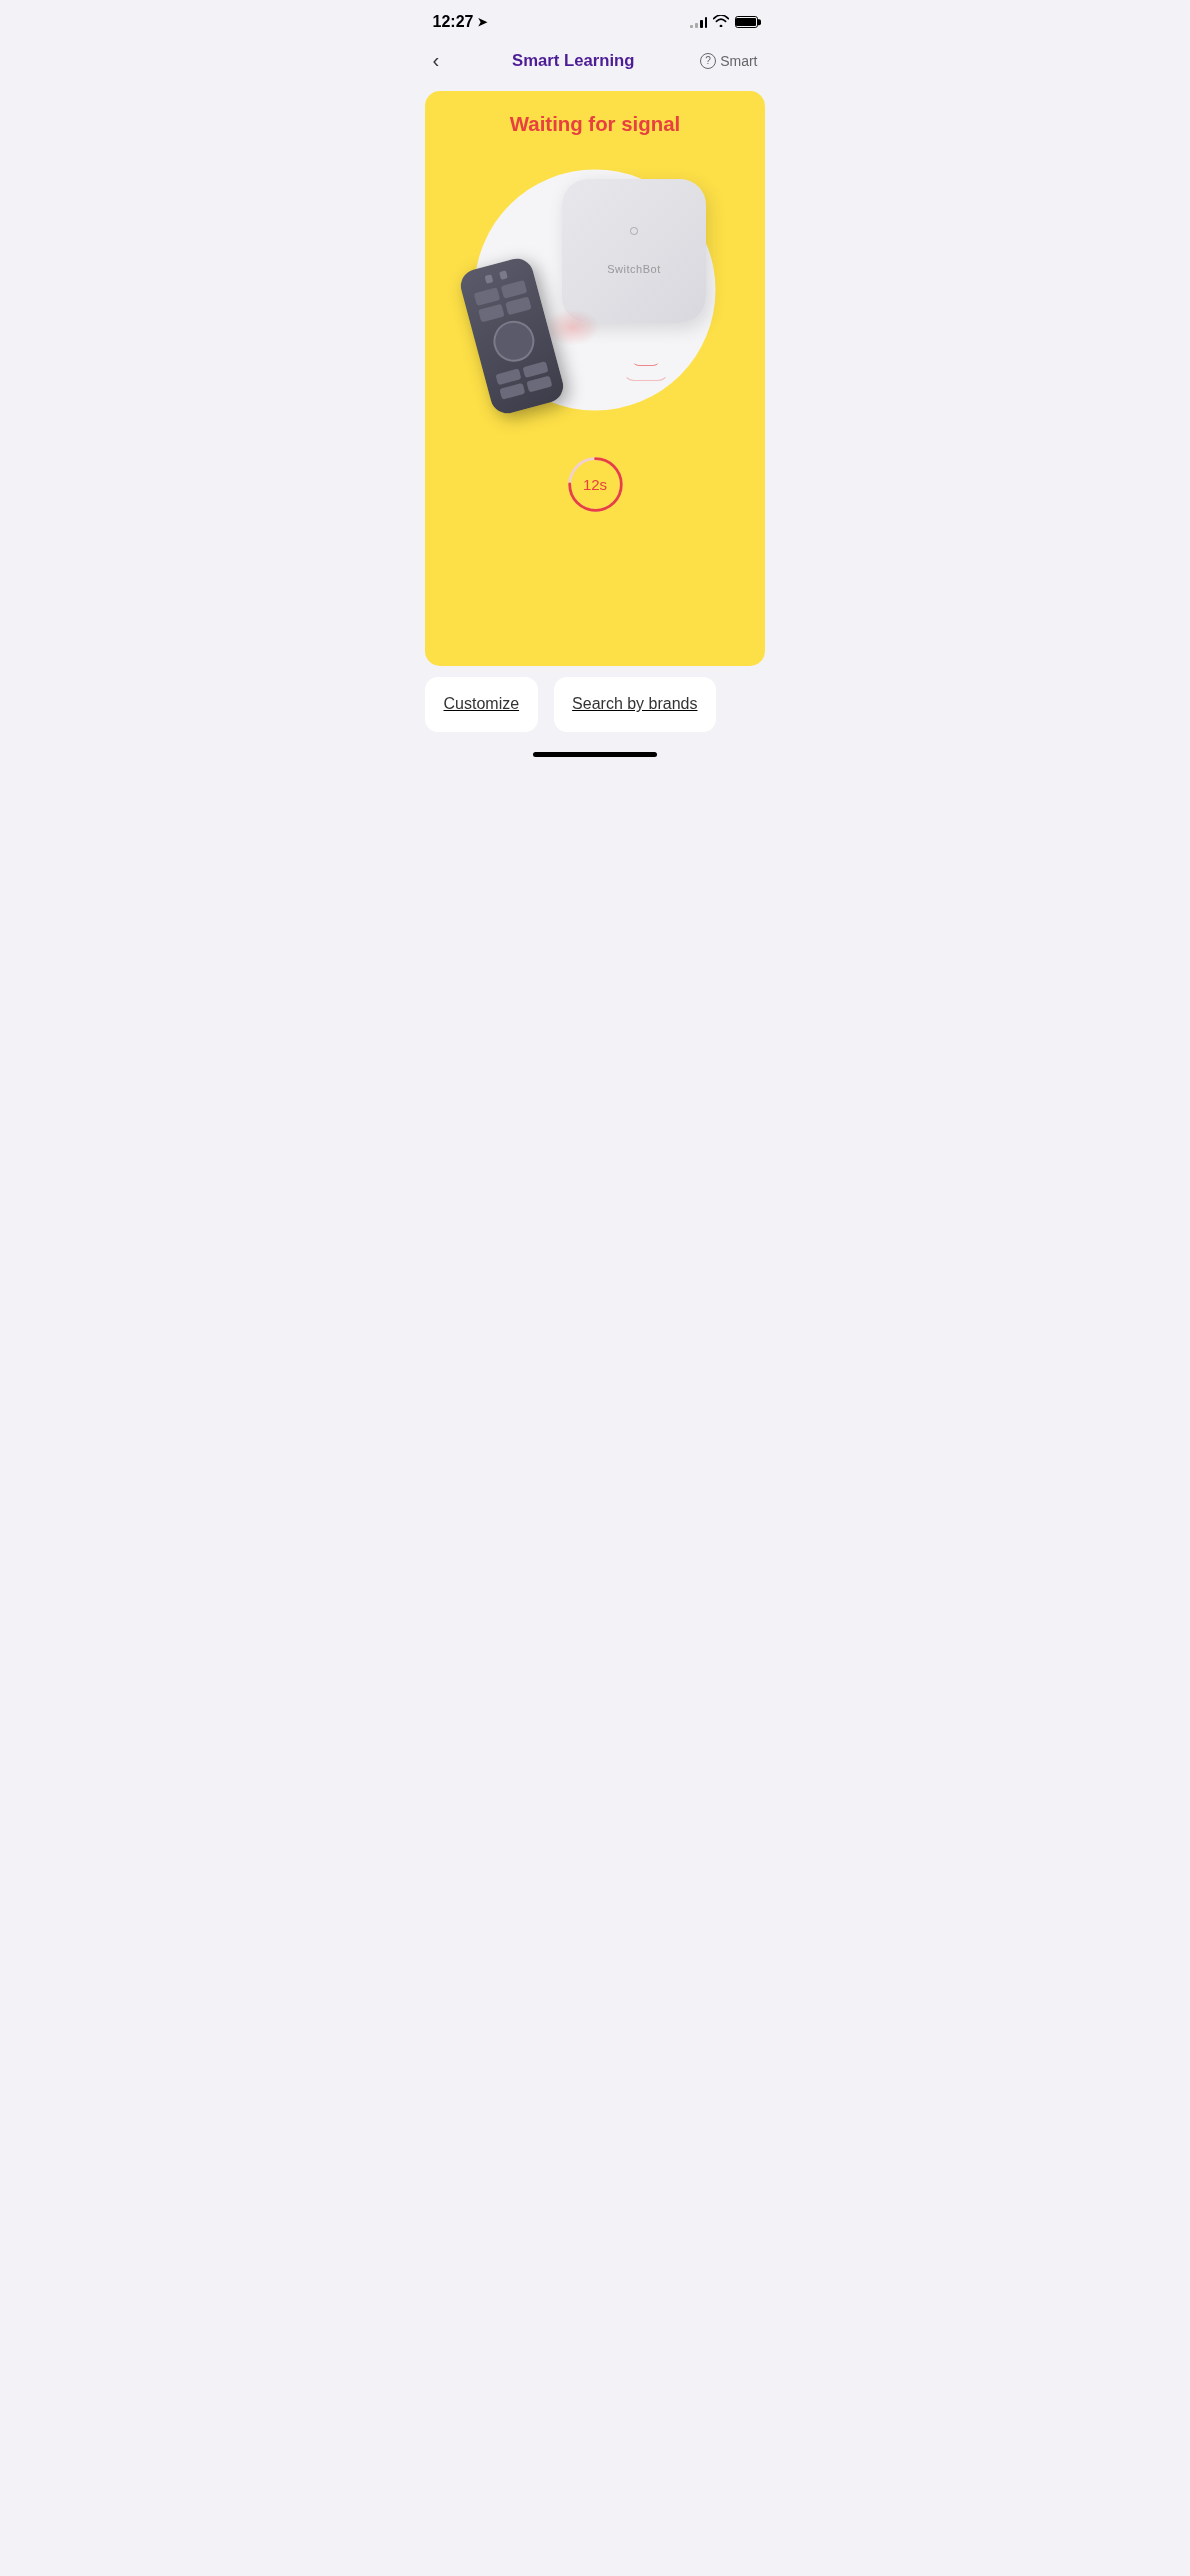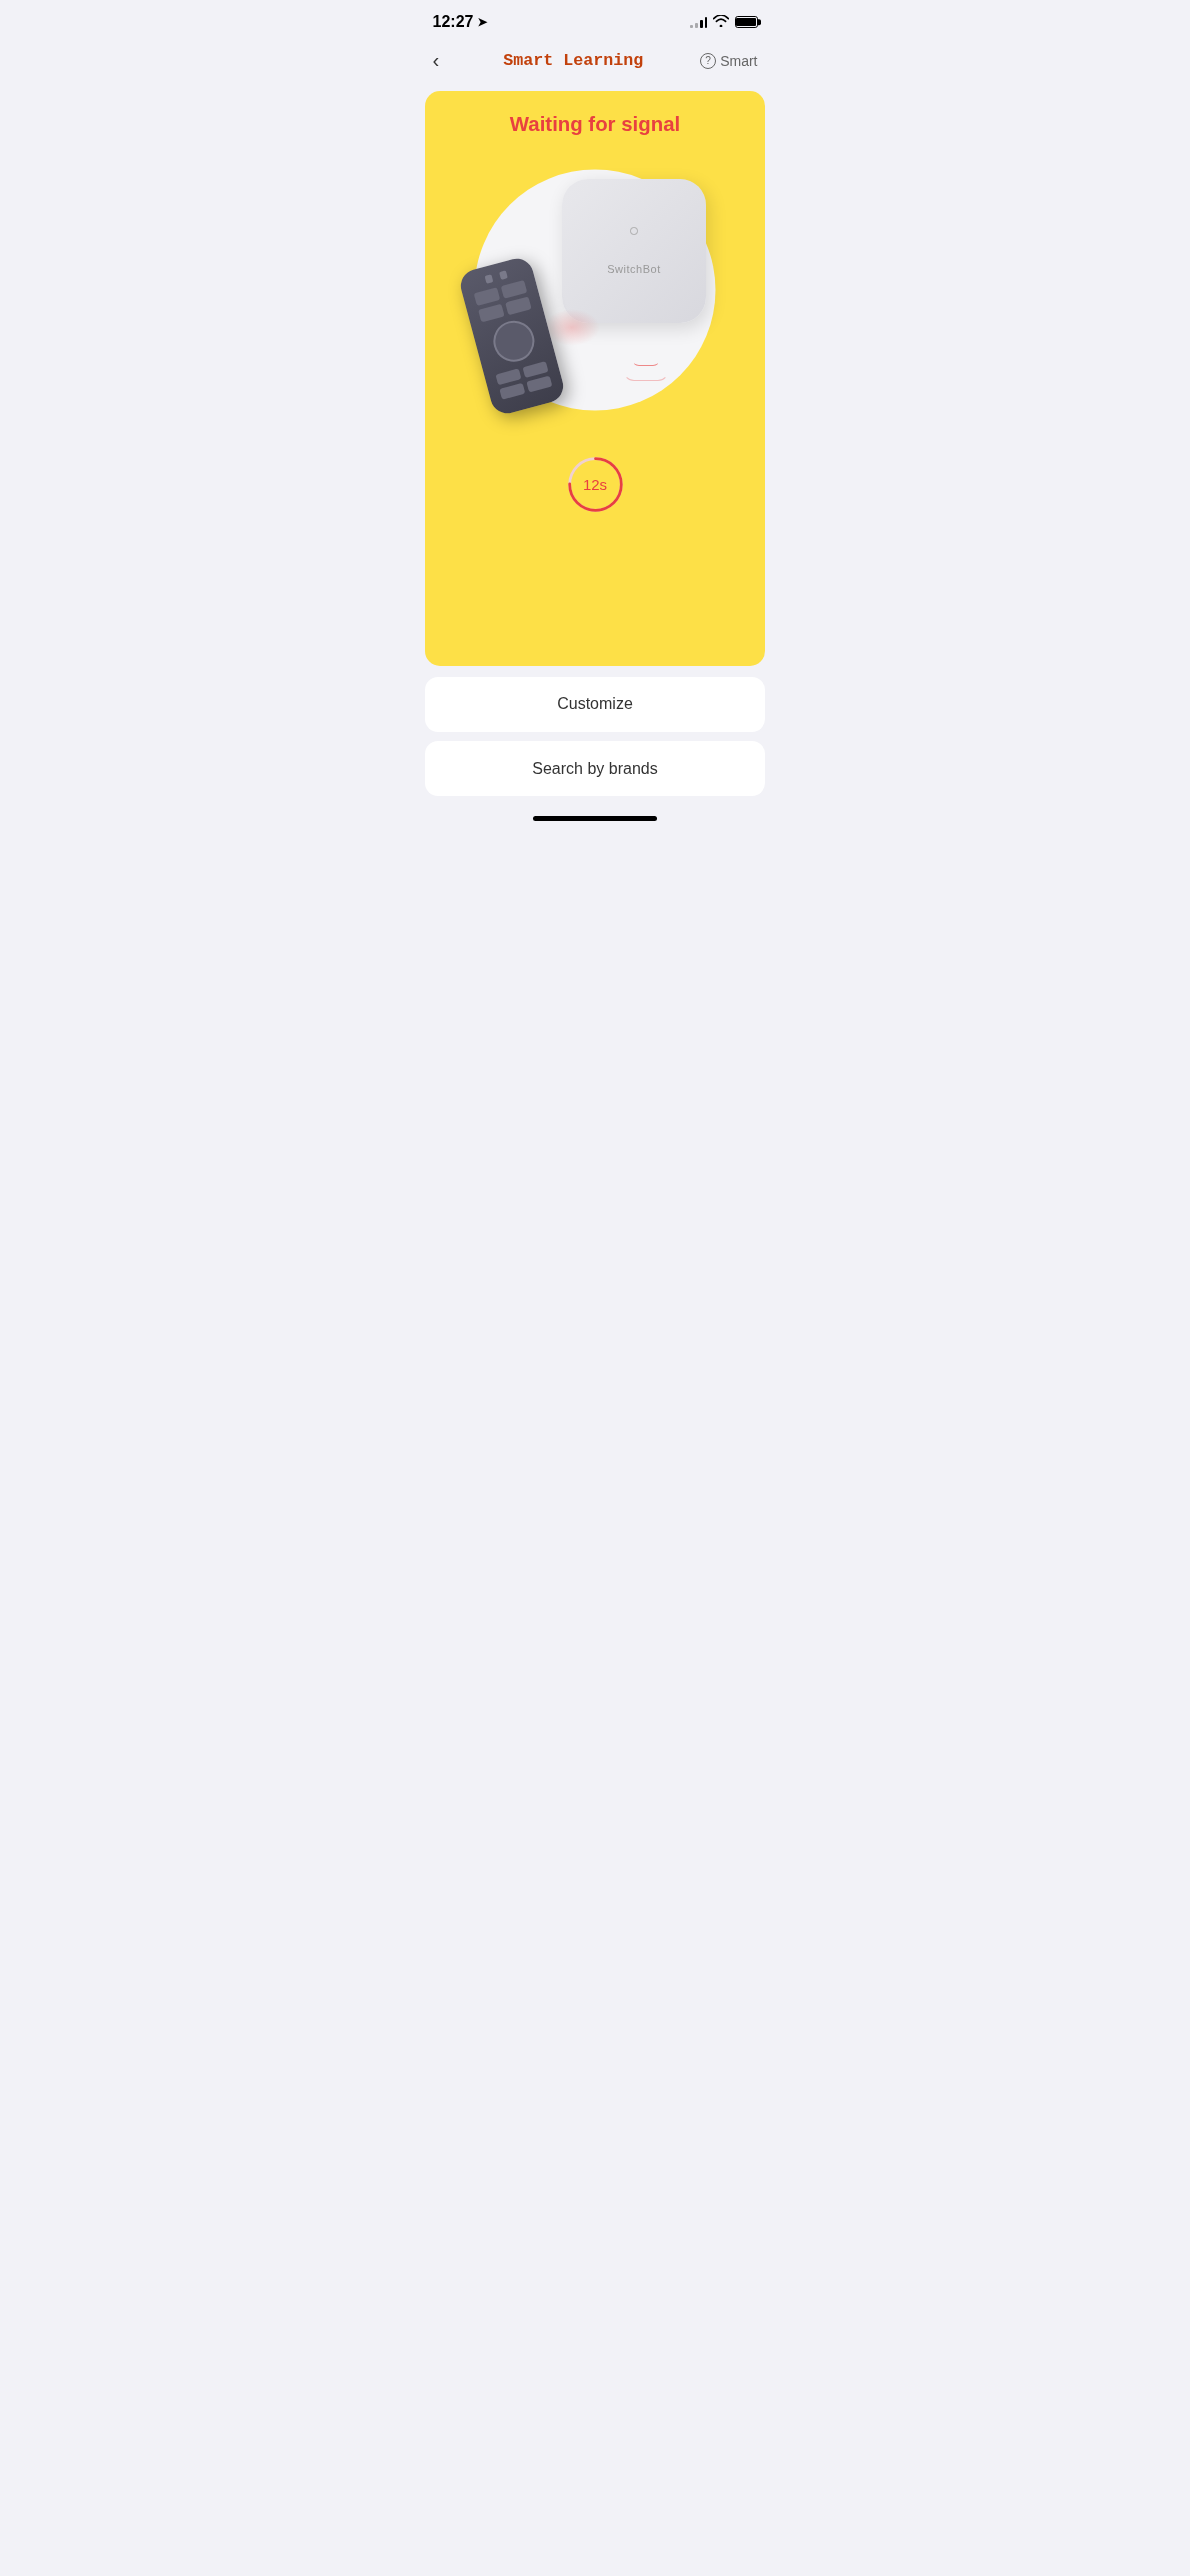--- a/index.html
+++ b/index.html
@@ -109,24 +109,23 @@
     .back-button {
       font-size: 20.4px;
       color: #333;
       cursor: pointer;
       padding: 3.7px 7.4px 3.7px 0;
     }
 
     .nav-title {
       font-size: 16.7px;
       font-weight: 600;
-      color: #c2410c;
+      color: #4c1d95;
       flex: 1;
       text-align: center;
-      font-family: Liberation Mono, monospace;
     }
 
     .help-button {
       display: flex;
       align-items: center;
       gap: 3.7px;
       font-size: 14px;
       color: #666;
       cursor: pointer;
     }
@@ -346,22 +345,23 @@
       transform: translate(-50%, -50%);
       font-size: 15px;
       font-weight: 500;
       color: #e84040;
     }
 
     
     .bottom-section {
       margin: 11px 11px 0;
       display: flex;
-      flex-direction: column;
-      gap: 0;
+      flex-direction: row;
+      gap: 16px;
+      text-decoration: underline;
     }
 
     .bottom-btn {
       background: #fff;
       border: none;
       border-radius: 13px;
       padding: 18.5px;
       font-size: 16px;
       color: #333;
       text-align: center;

